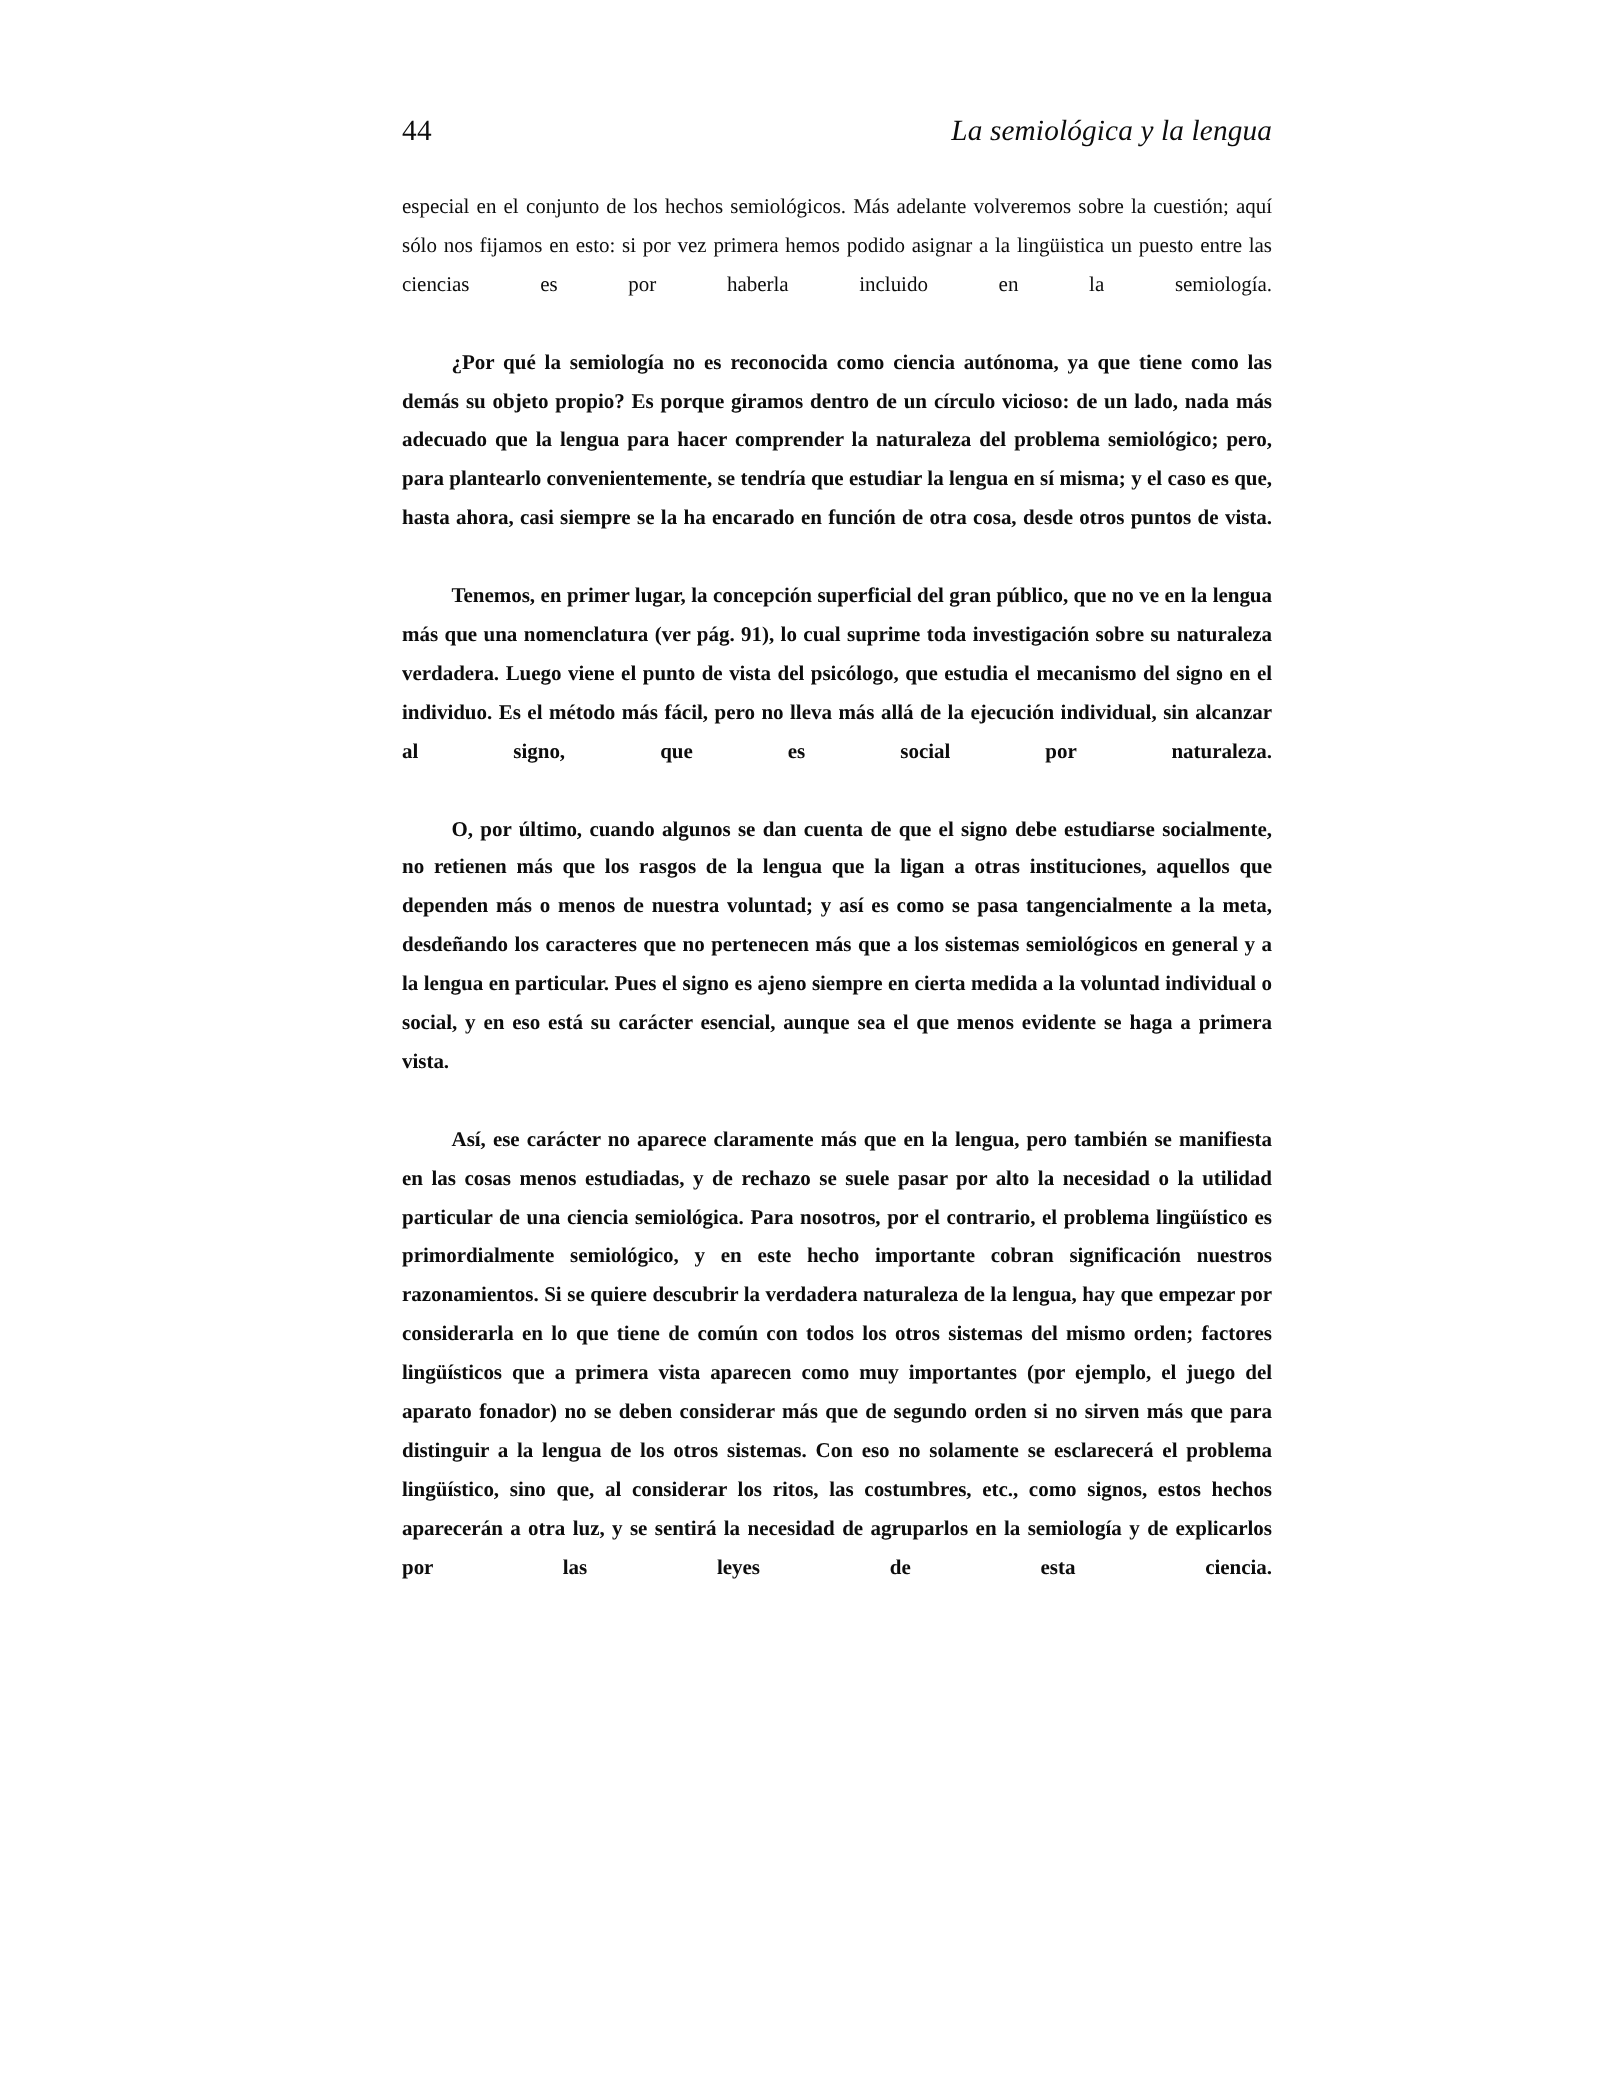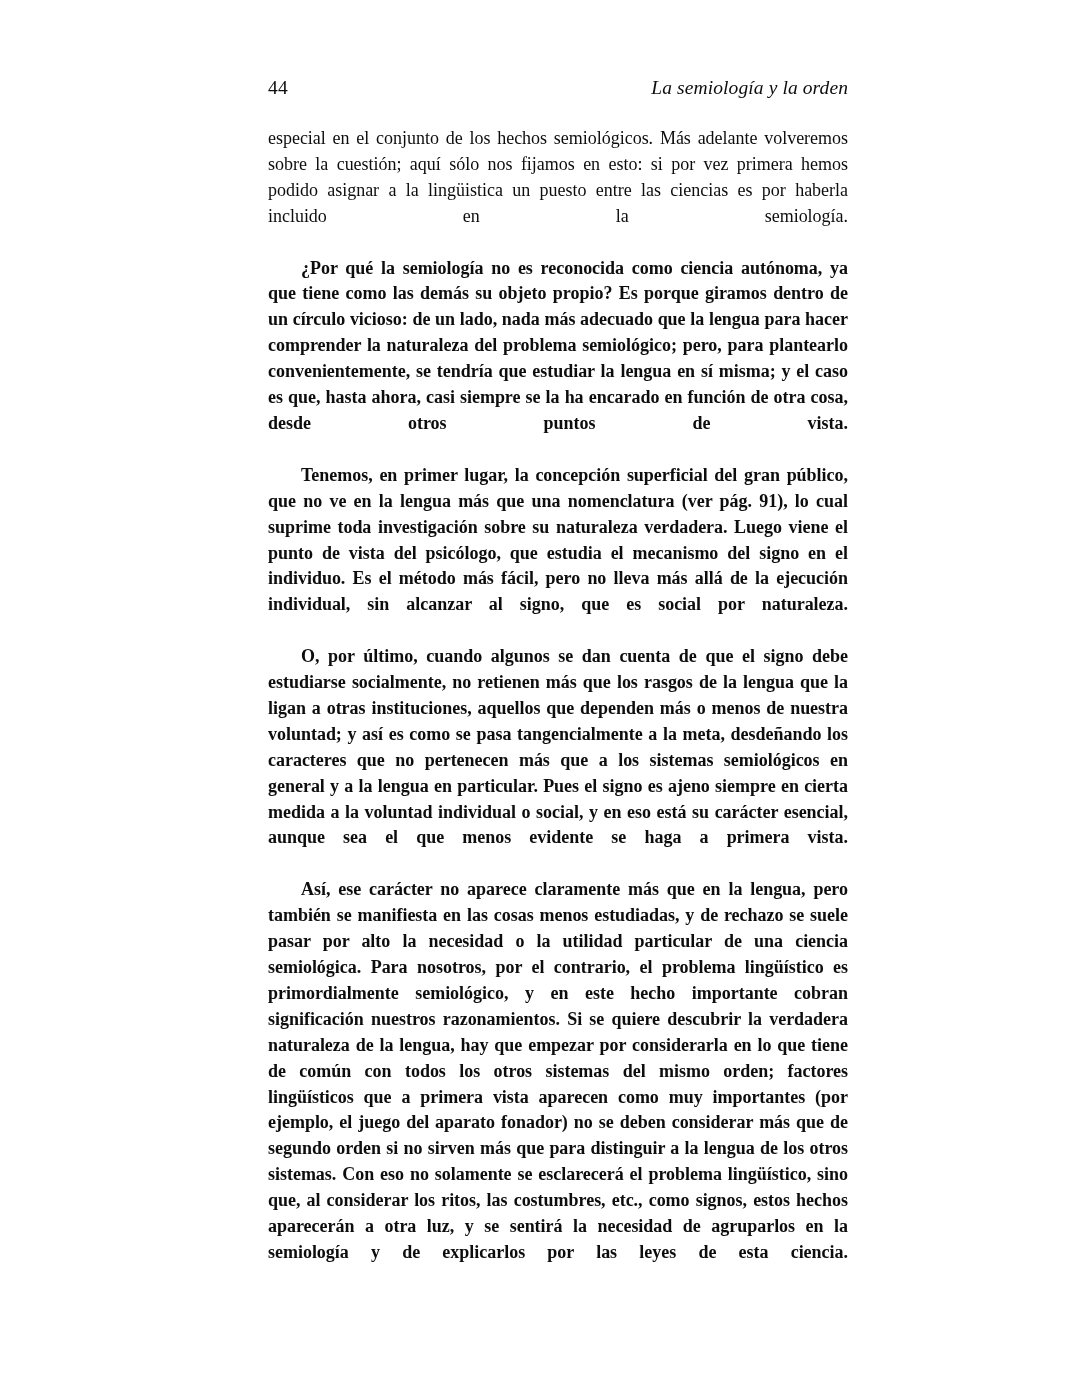--- a/index.html
+++ b/index.html
@@ -52,21 +52,21 @@
     line-height: 1;
     letter-spacing: 0.1px;
   }
 
   
   .body-text {
     width: 100%;
   }
   .body-text p {
     margin: 0;
-    font-size: 18px;
+    font-size: 14px;
     line-height: 25.9px;
     text-align: justify;
     text-justify: inter-word;
     hyphens: none;
     -webkit-hyphens: none;
     letter-spacing: -0.02px;
     word-spacing: 0.1px;
   }
   .body-text p.indented {
     text-indent: 33px;
@@ -84,21 +84,21 @@
 </style>
 </head>
 <body>
 
 <div class="page">
 
   <div class="content-block">
 
     <div class="running-head">
       <span class="folio">44</span>
-      <span class="head-title">La semiología y la orden</span>
+      <span class="head-title">La semiológica y la lengua</span>
     </div>
 
     <div class="body-text">
       <p class="flush">especial en el conjunto de los hechos semiológicos. Más adelante volveremos sobre la cuestión; aquí sólo nos fijamos en esto: si por vez primera hemos podido asignar a la lingüistica un puesto entre las ciencias es por haberla incluido en la semiología.</p>
       <p class="indented">¿Por qué la semiología no es reconocida como ciencia autónoma, ya que tiene como las demás su objeto propio? Es porque giramos dentro de un círculo vicioso: de un lado, nada más adecuado que la lengua para hacer comprender la naturaleza del problema semiológico; pero, para plantearlo convenientemente, se tendría que estudiar la lengua en sí misma; y el caso es que, hasta ahora, casi siempre se la ha encarado en función de otra cosa, desde otros puntos de vista.</p>
       <p class="indented">Tenemos, en primer lugar, la concepción superficial del gran público, que no ve en la lengua más que una nomenclatura (ver pág. 91), lo cual suprime toda investigación sobre su naturaleza verdadera. Luego viene el punto de vista del psicólogo, que estudia el mecanismo del signo en el individuo. Es el método más fácil, pero no lleva más allá de la ejecución individual, sin alcanzar al signo, que es social por naturaleza.</p>
       <p class="indented">O, por último, cuando algunos se dan cuenta de que el signo debe estudiarse socialmente, no retienen más que los rasgos de la lengua que la ligan a otras instituciones, aquellos que dependen más o menos de nuestra voluntad; y así es como se pasa tangencialmente a la meta, desdeñando los caracteres que no pertenecen más que a los sistemas semiológicos en general y a la lengua en particular. Pues el signo es ajeno siempre en cierta medida a la voluntad individual o social, y en eso está su carácter esencial, aunque sea el que menos evidente se haga a primera vista.</p>
       <p class="indented">Así, ese carácter no aparece claramente más que en la lengua, pero también se manifiesta en las cosas menos estudiadas, y de rechazo se suele pasar por alto la necesidad o la utilidad particular de una ciencia semiológica. Para nosotros, por el contrario, el problema lingüístico es primordialmente semiológico, y en este hecho importante cobran significación nuestros razonamientos. Si se quiere descubrir la verdadera naturaleza de la lengua, hay que empezar por considerarla en lo que tiene de común con todos los otros sistemas del mismo orden; factores lingüísticos que a primera vista aparecen como muy importantes (por ejemplo, el juego del aparato fonador) no se deben considerar más que de segundo orden si no sirven más que para distinguir a la lengua de los otros sistemas. Con eso no solamente se esclarecerá el problema lingüístico, sino que, al considerar los ritos, las costumbres, etc., como signos, estos hechos aparecerán a otra luz, y se sentirá la necesidad de agruparlos en la semiología y de explicarlos por las leyes de esta ciencia.</p>
     </div>
 

